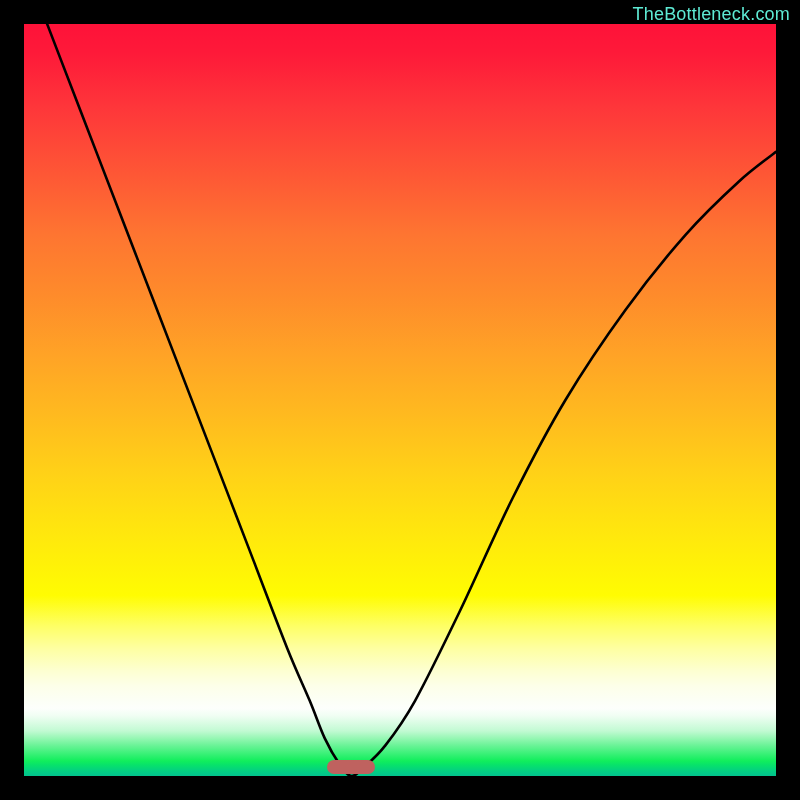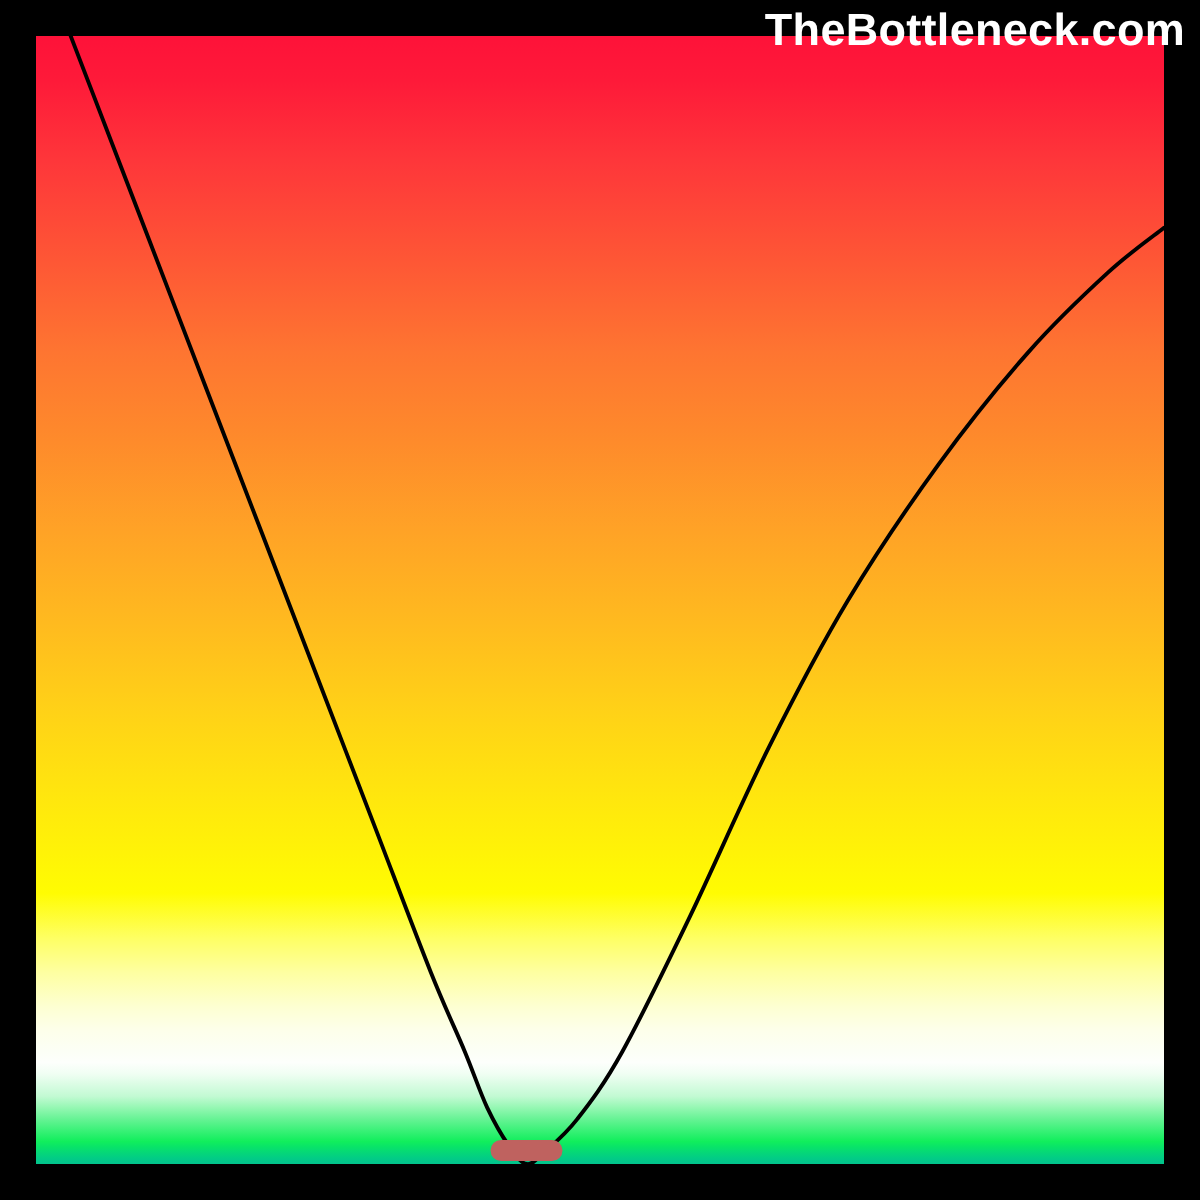--- a/index.html
+++ b/index.html
@@ -1,18 +1,18 @@
 <!DOCTYPE html>
 <html><head>
 <meta charset="utf-8">
 <style>
   * { margin: 0; padding: 0; box-sizing: border-box; }
   html, body { width: 800px; height: 800px; overflow: hidden; background: #000; font-family: Arial, Helvetica, sans-serif; }
   .frame { position: relative; width: 800px; height: 800px; background: #000; }
-  .attribution { position: absolute; top: 4px; right: 10px; color: #ffffff; font-size: 30px; font-weight: 700; letter-spacing: 0.2px; z-index: 5; }
+  .attribution { position: absolute; top: 4px; right: 10px; color: #5eead4; font-size: 18px; font-weight: 400; letter-spacing: 0.2px; z-index: 5; }
   .plot-area { position: absolute; left: 24px; top: 24px; width: 752px; height: 752px; overflow: hidden; }
   .gradient-fill { position: absolute; left: 0; top: 0; width: 100%; height: 100%;
     background: linear-gradient(to bottom,
       #fe1239 0%,
       #fe1a39 4%,
       #fe363a 11%,
       #fe5735 20%,
       #fe7531 28%,
       #fe8b2b 36%,
       #ffa326 44%,

